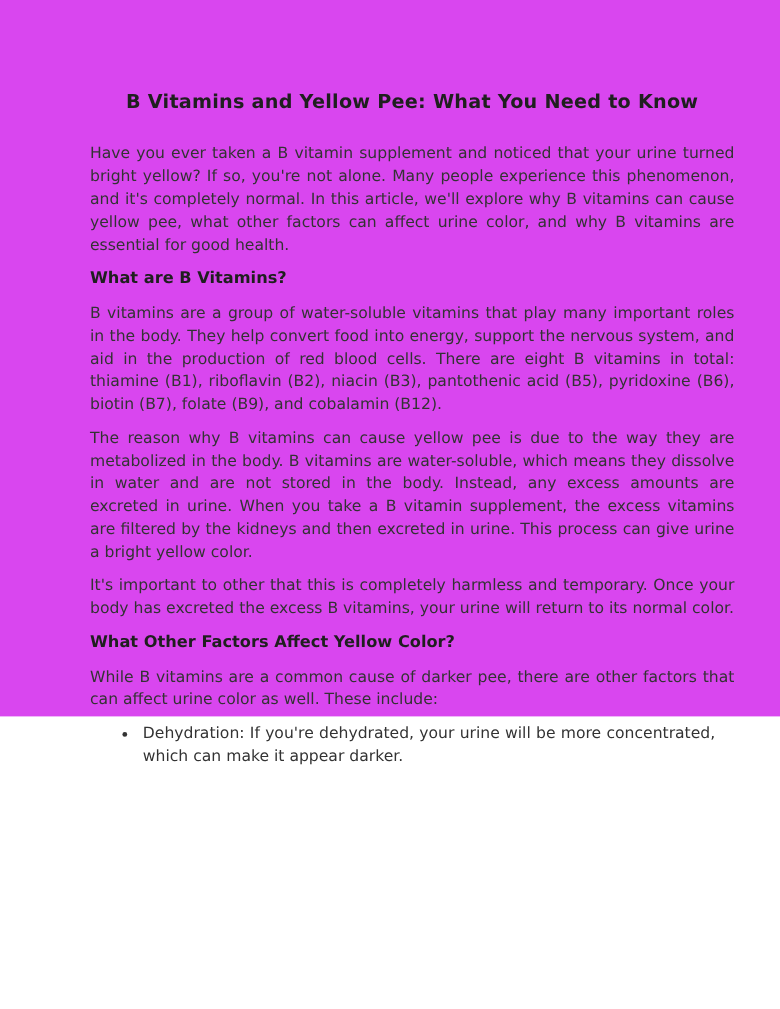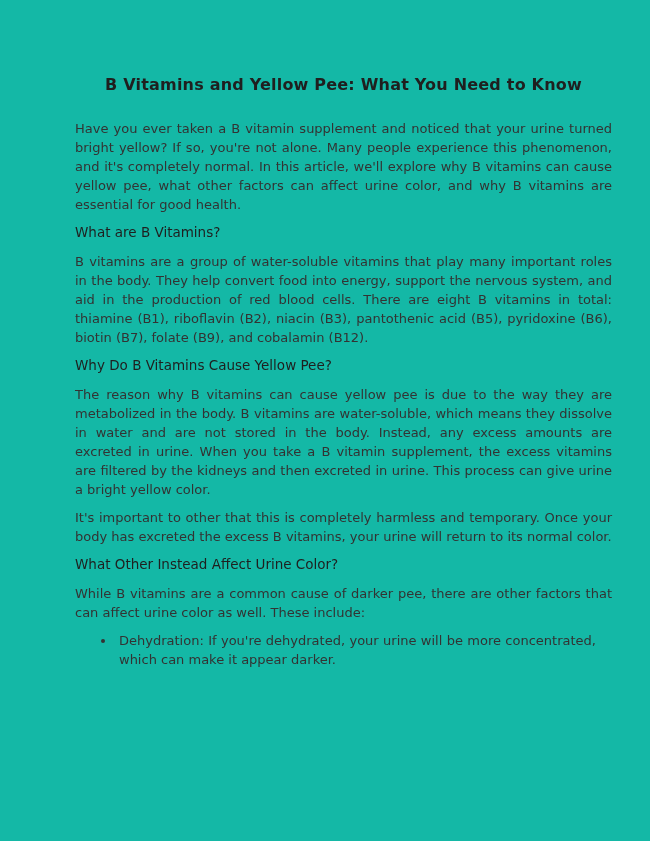--- a/index.html
+++ b/index.html
@@ -9,44 +9,44 @@
   }
   body {
     width: 650px;
     height: 841px;
     font-family: "DejaVu Sans", "Liberation Sans", sans-serif;
     overflow: hidden;
   }
   .page {
     box-sizing: border-box;
     width: 650px;
-    height: 841px;
+    height: 597px;
     padding: 74px 38px 0 75px;
-    background: #14b8a6;
+    background: #d946ef;
   }
   .doc-title {
     font-size: 16px;
     font-weight: bold;
     color: #1f1f1f;
     text-align: center;
     white-space: nowrap;
     line-height: 22px;
     margin: 0 0 23px 0;
     letter-spacing: 0.2px;
   }
   p.body-text {
     font-size: 13px;
     line-height: 19px;
     color: #333333;
     text-align: justify;
     margin: 0 0 9px 0;
   }
   h2.section-heading {
     font-size: 13.5px;
-    font-weight: normal;
+    font-weight: bold;
     color: #1f1f1f;
     line-height: 19px;
     margin: 5px 0 10px 0;
   }
   ul.bullet-list {
     margin: 5px 16px 0 0;
     padding: 0 0 0 41px;
     list-style: disc;
   }
   ul.bullet-list li {
@@ -64,27 +64,26 @@
 
   <h1 class="doc-title">B Vitamins and Yellow Pee: What You Need to Know</h1>
 
   <p class="body-text">Have you ever taken a B vitamin supplement and noticed that your urine turned bright yellow? If so, you're not alone. Many people experience this phenomenon, and it's completely normal. In this article, we'll explore why B vitamins can cause yellow pee, what other factors can affect urine color, and why B vitamins are essential for good health.</p>
 
   <h2 class="section-heading">What are B Vitamins?</h2>
 
   <p class="body-text">B vitamins are a group of water-soluble vitamins that play many important roles in the body. They help convert food into energy, support the nervous system, and aid in the production of red blood cells. There are eight B vitamins in total: thiamine (B1), riboflavin (B2), niacin (B3), pantothenic acid (B5), pyridoxine (B6), biotin (B7), folate (B9), and cobalamin (B12).</p>
 
 
-  <h2 class="section-heading">Why Do B Vitamins Cause Yellow Pee?</h2>
 
   <p class="body-text">The reason why B vitamins can cause yellow pee is due to the way they are metabolized in the body. B vitamins are water-soluble, which means they dissolve in water and are not stored in the body. Instead, any excess amounts are excreted in urine. When you take a B vitamin supplement, the excess vitamins are filtered by the kidneys and then excreted in urine. This process can give urine a bright yellow color.</p>
 
   <p class="body-text">It's important to other that this is completely harmless and temporary. Once your body has excreted the excess B vitamins, your urine will return to its normal color.</p>
 
-  <h2 class="section-heading">What Other Instead Affect Urine Color?</h2>
+  <h2 class="section-heading">What Other Factors Affect Yellow Color?</h2>
 
   <p class="body-text">While B vitamins are a common cause of darker pee, there are other factors that can affect urine color as well. These include:</p>
 
   <ul class="bullet-list">
     <li>Dehydration: If you're dehydrated, your urine will be more concentrated, which can make it appear darker.</li>
   </ul>
 
 </div>
 
 </body></html>

